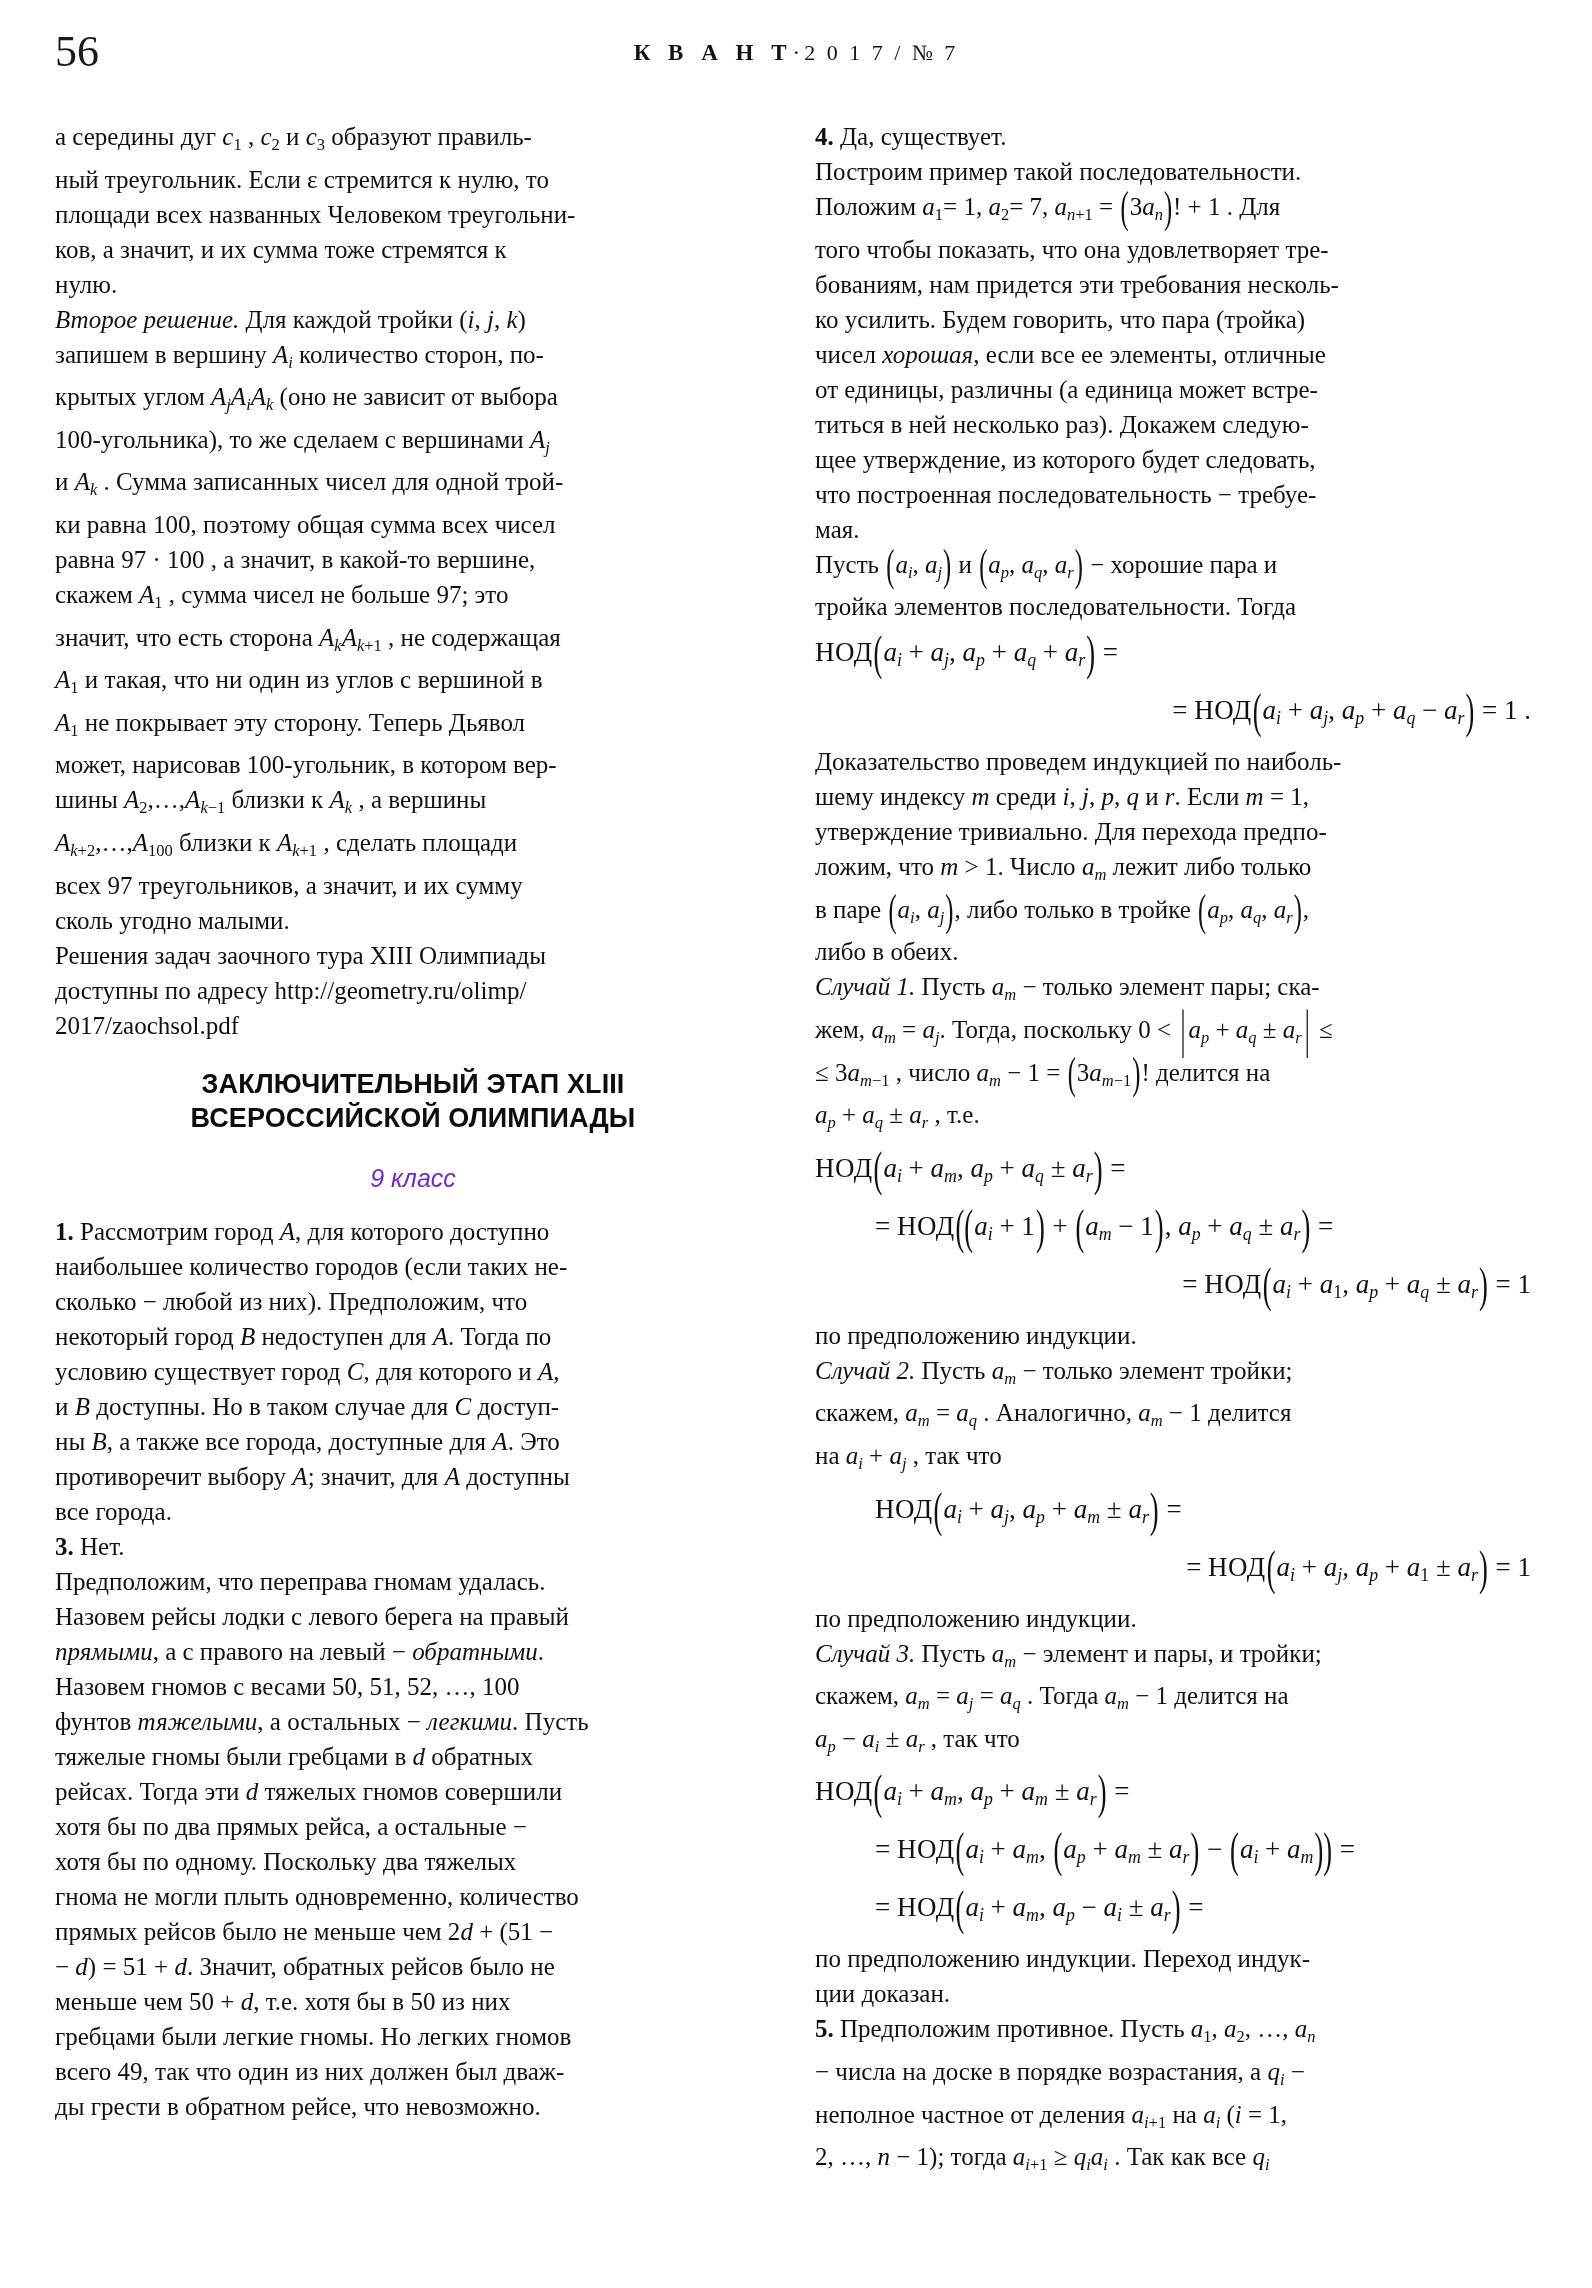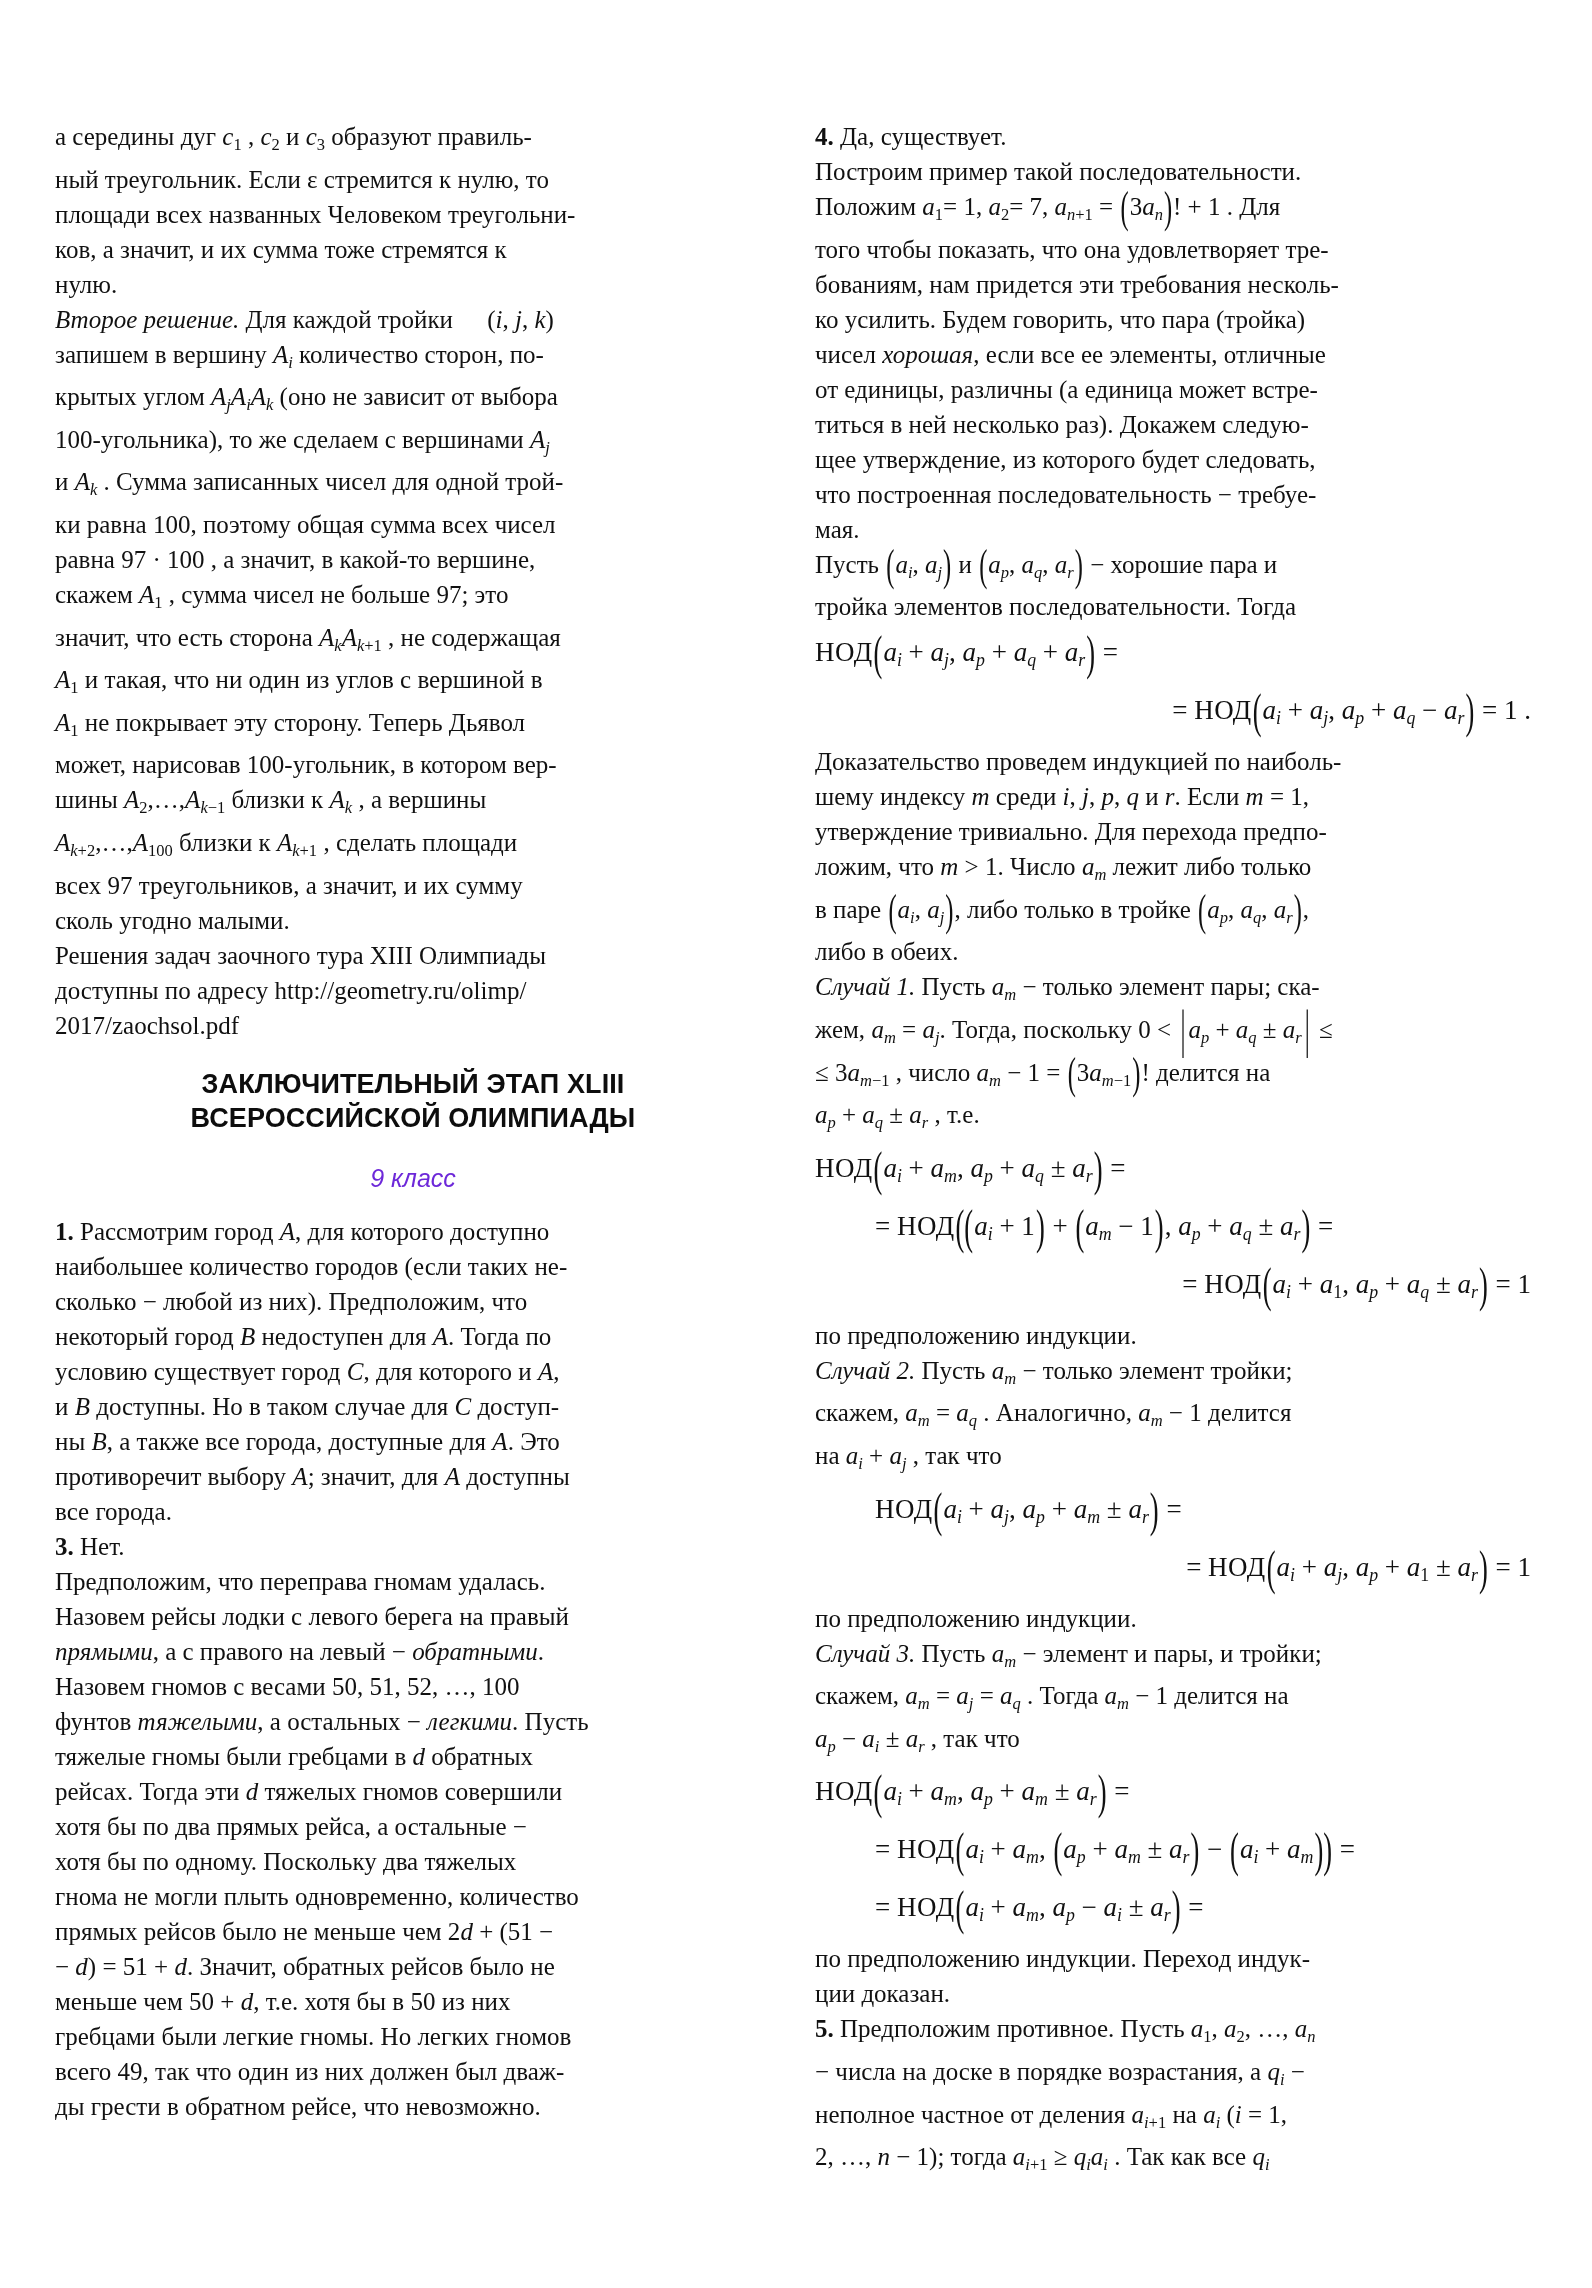--- a/index.html
+++ b/index.html
@@ -117,27 +117,33 @@
     transform: scaleY(1.85);
     font-size: 0.98em;
     padding: 0 1px;
   }
   .bigv {
     display: inline-block;
     transform: scaleY(2.1);
     padding: 0 3px;
   }
   .nod { font-style: normal; letter-spacing: 0.5px; }
-  .sp { letter-spacing: 0; margin-left: 28px; }
+  .sp { letter-spacing: 0; }
 </style>
 </head>
 <body>
 
 <div class="page">
 
+  <div class="runhead">
+    <div class="folio">56</div>
+    <div class="journal">
+      <span>К В А Н Т</span><span class="sep">·</span><span class="issue">2 0 1 7 / № 7</span>
+    </div>
+  </div>
 
   <div class="cols">
 
     <div class="col">
 
       <p>а&nbsp;середины&nbsp;дуг <i class="v">c</i><span class="subn">1</span> , <i class="v">c</i><span class="subn">2</span> и <i class="v">c</i><span class="subn">3</span> образуют правиль-<br>
       ный треугольник. Если ɛ стремится к нулю, то<br>
       площади всех названных Человеком треугольни-<br>
       ков, а значит, и их сумма тоже стремятся к<br>
       нулю.</p>

